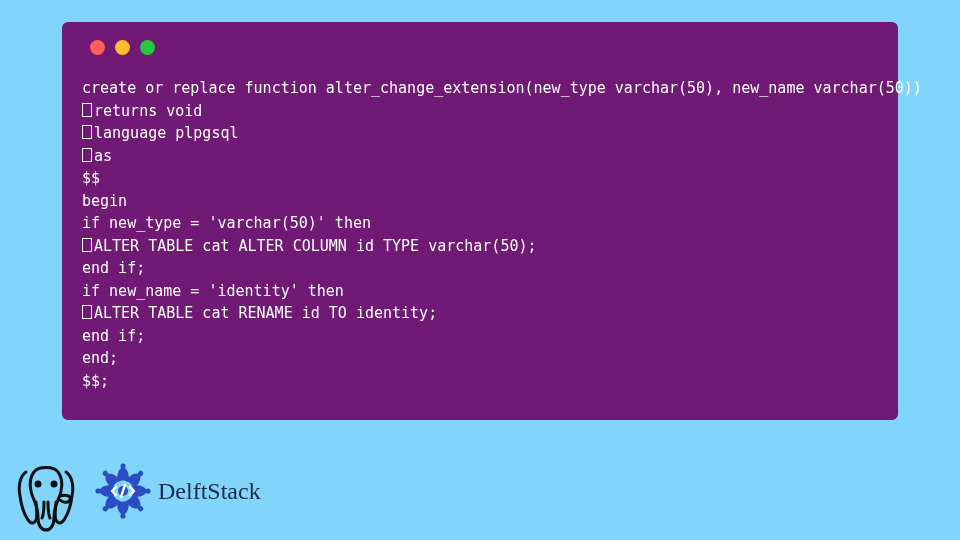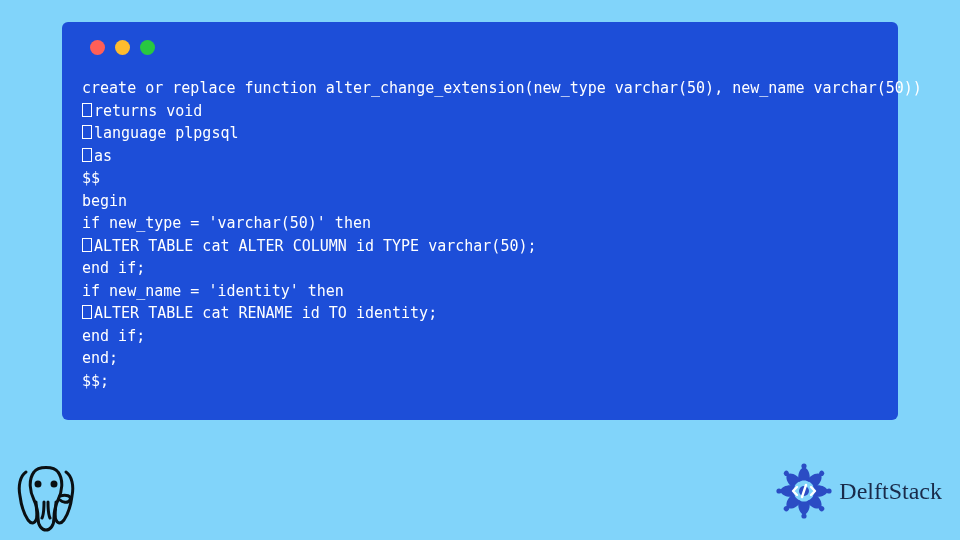--- a/index.html
+++ b/index.html
@@ -8,21 +8,21 @@
     background: #81d4fa;
     font-family: -apple-system, BlinkMacSystemFont, "Segoe UI", Arial, sans-serif;
     position: relative;
   }
   .code-window {
     position: absolute;
     left: 62px;
     top: 22px;
     width: 836px;
     height: 398px;
-    background: #1d4ed8;
+    background: #701a75;
     border-radius: 6px;
     padding: 18px 20px 18px 20px;
   }
   .traffic-lights {
     display: flex;
     gap: 10px;
     margin-bottom: 22px;
     margin-left: 8px;
   }
   .dot { width: 15px; height: 15px; border-radius: 50%; }
@@ -45,21 +45,20 @@
     margin-right: 2px;
   }
   .footer {
     position: absolute;
     left: 0;
     right: 0;
     bottom: 0;
     height: 100px;
     display: flex;
     align-items: flex-end;
-    justify-content: space-between;
     padding: 0 18px 8px 14px;
     gap: 16px;
   }
   .elephant {
     width: 64px;
     height: 70px;
     opacity: 0.92;
   }
   .delft {
     display: flex;

